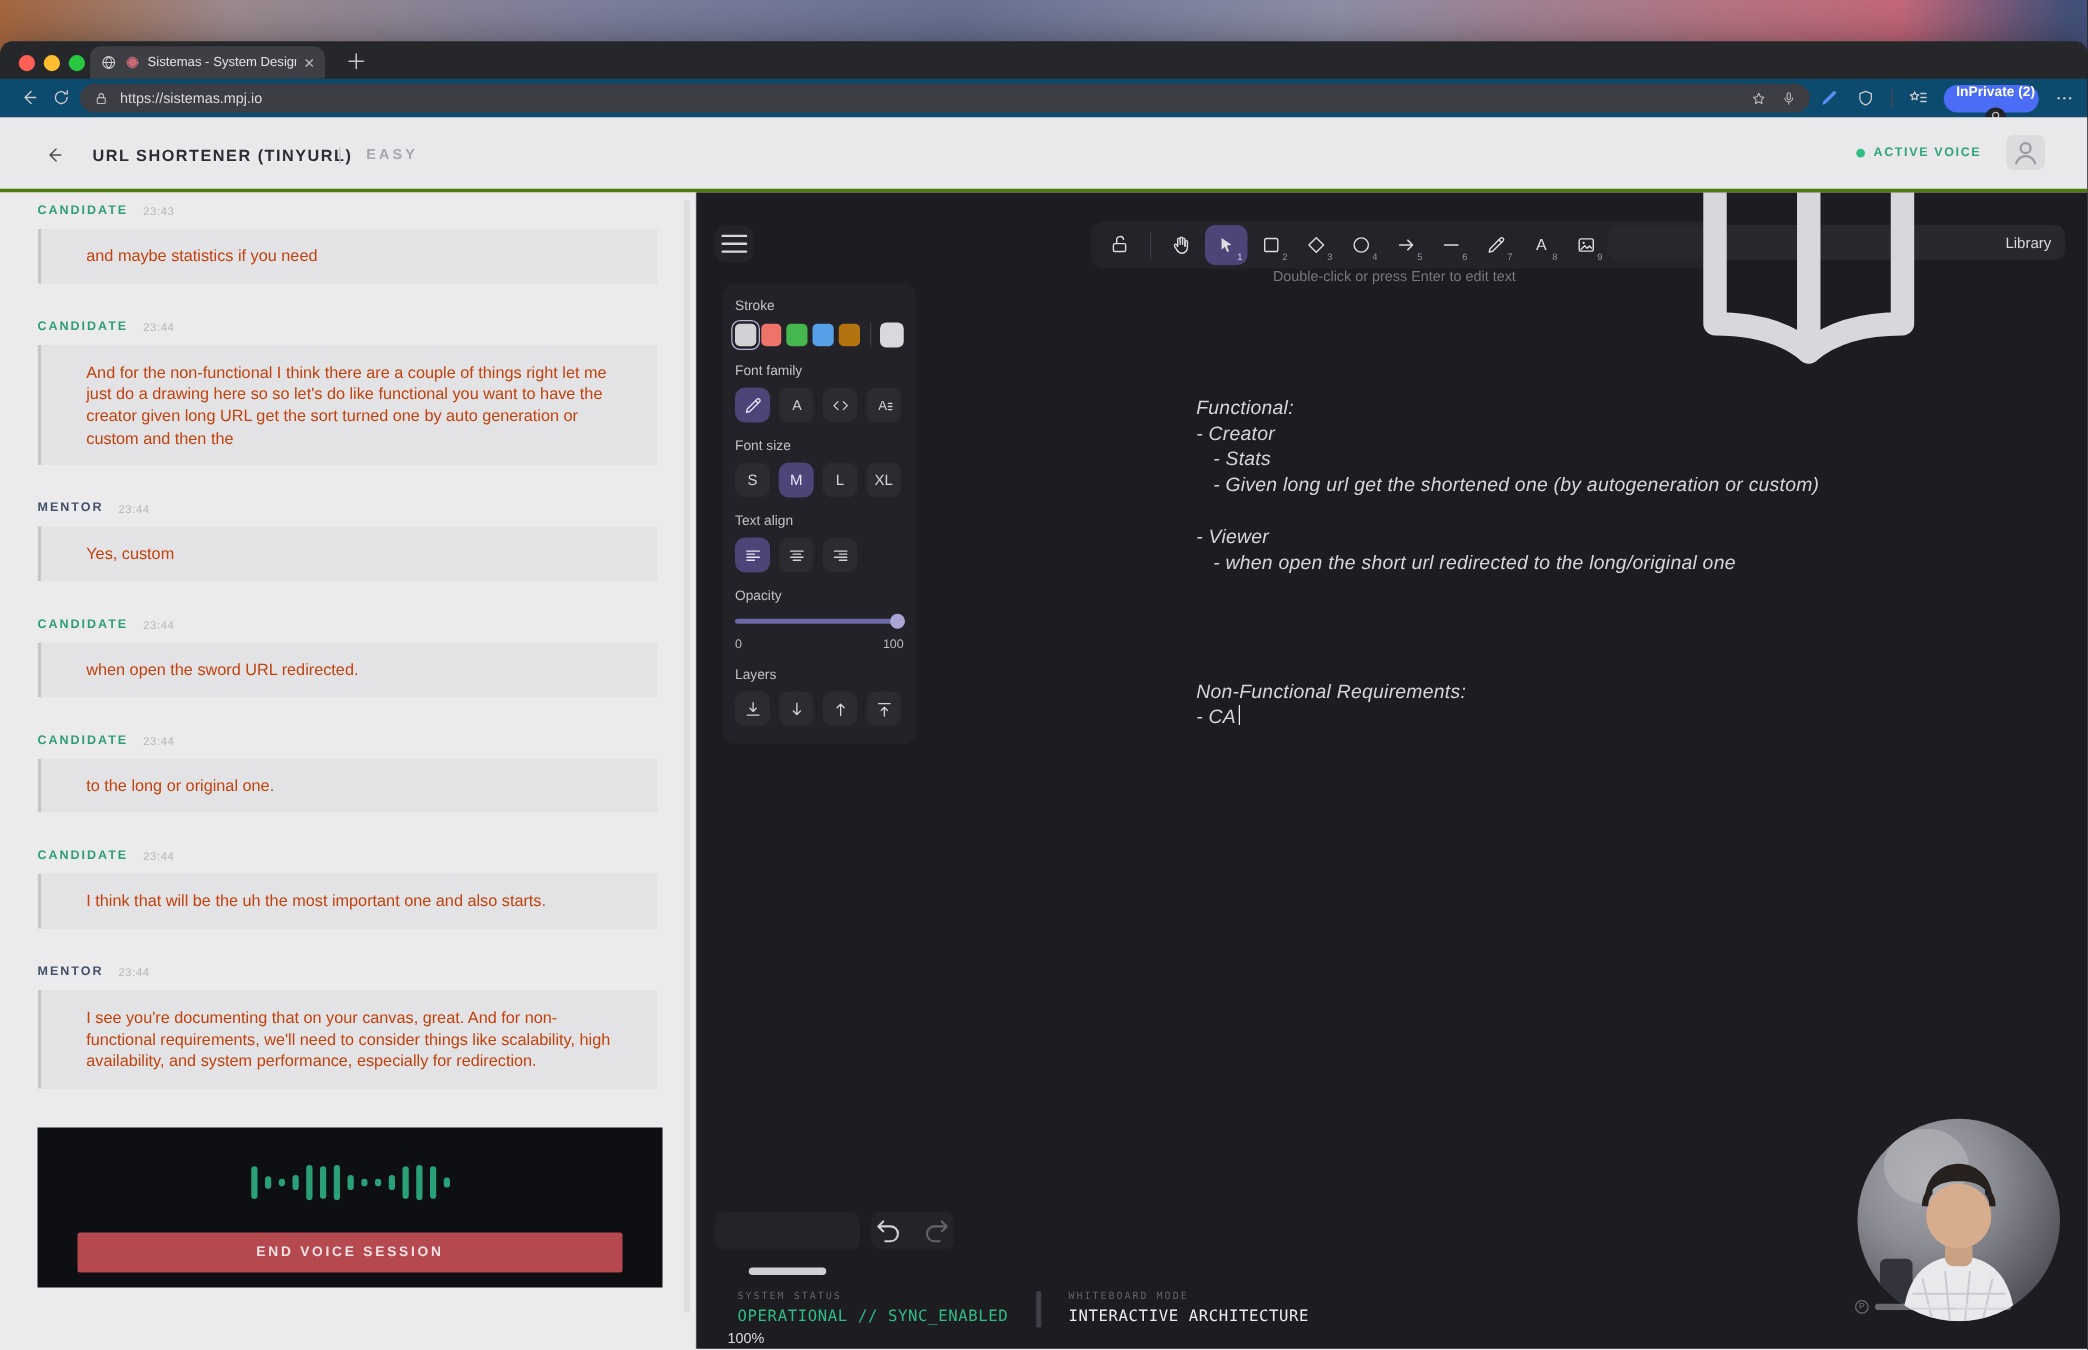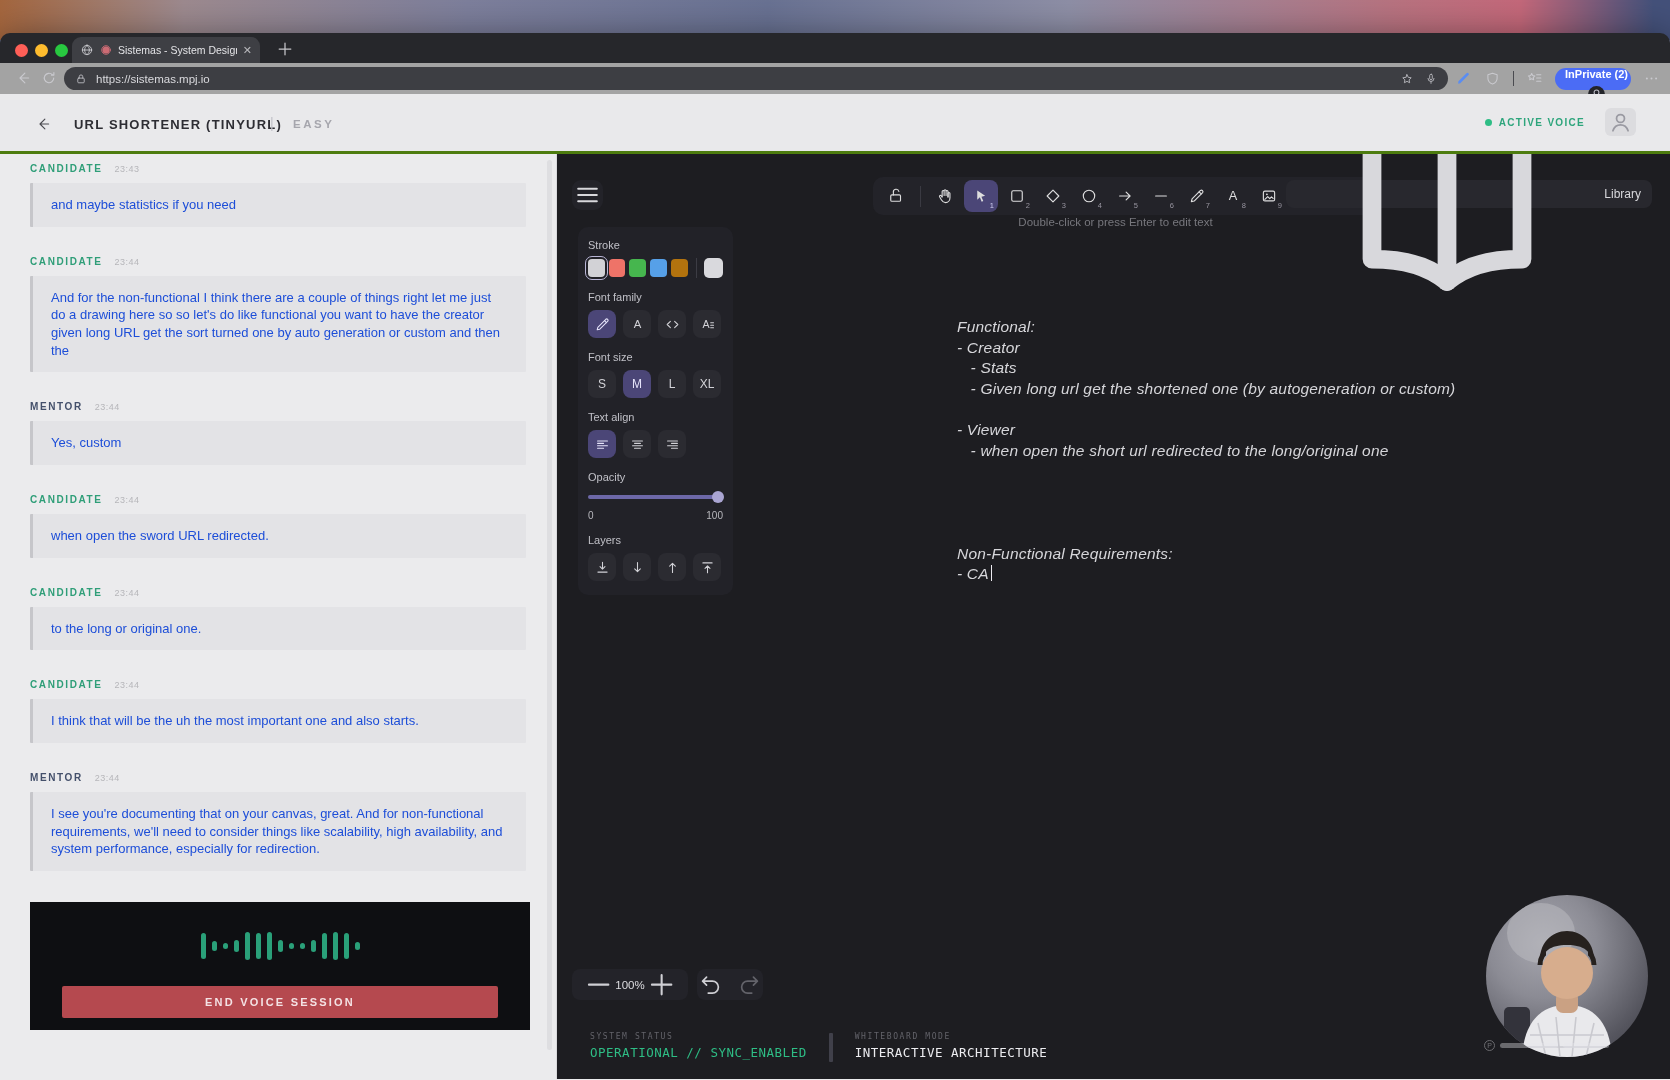--- a/index.html
+++ b/index.html
@@ -14,21 +14,21 @@
   .tabbar{position:relative;height:30px;}
   .tl{position:absolute;top:11px;width:13px;height:13px;border-radius:50%;}
   .tl.r{left:15px;background:#ff5f57;} .tl.y{left:35px;background:#febc2e;} .tl.g{left:55px;background:#28c840;}
   .tab{position:absolute;left:72px;top:4px;width:188px;height:26px;background:#3e3f44;border-radius:9px 9px 0 0;
     display:flex;align-items:center;gap:6px;padding:0 8px;color:#e3e3e6;}
   .tab .ticon{width:14px;height:14px;color:#cfcfd4;flex:0 0 auto;}
   .tab .rec{width:12px;height:12px;color:#e5737d;flex:0 0 auto;}
   .tab-title{font-size:10.5px;white-space:nowrap;overflow:hidden;max-width:128px;}
   .tab-close{font-size:11px;color:#b8b8bc;margin-left:auto;cursor:default;}
   .newtab{position:absolute;left:275px;top:6px;width:20px;height:20px;color:#c6c6ca;}
-  .navbar{position:relative;height:31px;background:#a3a3a3;}
+  .navbar{position:relative;height:31px;background:#0c4a6e;}
   .nav-ic{position:absolute;top:6px;width:18px;height:18px;color:#c9c9ce;}
   .url-pill{position:absolute;left:64px;top:4px;width:1384px;height:23px;background:#3d3e43;border-radius:13px;
     display:flex;align-items:center;padding:0 10px;gap:8px;}
   .url-pill .uic{width:14px;height:14px;color:#bdbdc2;flex:0 0 auto;}
   .url-text{font-size:11.5px;color:#dadade;flex:1 1 auto;}
   .pill-right{display:flex;align-items:center;gap:10px;}
   .chrome-right{position:absolute;right:10px;top:4px;height:23px;display:flex;align-items:center;gap:12px;}
   .cr-ic{width:17px;height:17px;color:#c9c9ce;}
   .cr-ic.pen{color:#5a8df2;}
   .cr-sep{width:1px;height:15px;background:#4a4b50;}
@@ -51,21 +51,21 @@
   .app-body{position:relative;height:925px;display:flex;}
   
   .chat-panel{position:relative;width:557px;height:100%;background:#ebebed;border-right:1px solid #d9d9dc;overflow:hidden;}
   .chat-scroll{position:absolute;right:4px;top:6px;width:5px;height:890px;border-radius:3px;background:#dedee1;}
   .messages{padding:9px 30px 0 30px;}
   .msg{margin-bottom:29px;}
   .msg-head{display:flex;align-items:flex-end;gap:12px;margin-bottom:9px;}
   .role{font-size:10px;font-weight:bold;letter-spacing:1.6px;}
   .role.candidate{color:#2f9e78;} .role.mentor{color:#44506b;}
   .mtime{font-size:9px;color:#b6b6ba;letter-spacing:.5px;}
-  .msg-card{background:#e3e3e6;border-left:3px solid #c6c6ca;padding:13px 18px;font-size:13px;line-height:1.36;color:#1d4ed8;border-radius:1px;}
+  .msg-card{background:#e3e3e6;border-left:3px solid #c6c6ca;padding:13px 36px;font-size:13px;line-height:1.36;color:#c2410c;border-radius:1px;}
   .voice-panel{position:absolute;left:30px;top:748px;width:500px;height:128px;background:#0e0f12;}
   .waveform{position:absolute;left:0;right:0;top:18px;height:52px;display:flex;align-items:center;justify-content:center;gap:6px;}
   .wbar{width:5px;border-radius:3px;background:#2aa079;}
   .end-btn{position:absolute;left:32px;right:32px;top:84px;height:32px;background:#b5494f;border:none;border-radius:2px;
     color:#f4e2e4;font-size:11px;font-weight:bold;letter-spacing:2.2px;}
   
   .whiteboard{position:relative;flex:1 1 auto;height:100%;background:#1d1d21;overflow:hidden;}
   .wb-btn{background:#232329;border-radius:9px;color:#d8d8dc;}
   .hamburger{position:absolute;left:15px;top:26px;width:31px;height:30px;display:flex;align-items:center;justify-content:center;}
   .hamburger svg{width:16px;height:16px;}
@@ -98,21 +98,21 @@
   .slider-track{width:135px;height:3.5px;border-radius:2px;background:#6d68a8;}
   .slider-knob{position:absolute;right:-1px;top:1px;width:12px;height:12px;border-radius:50%;background:#aaa5d2;}
   .slider-nums{display:flex;justify-content:space-between;width:135px;font-size:10px;color:#b8b8bd;margin-top:6px;}
   
   .canvas-text{position:absolute;left:400px;top:163px;font-family:"DejaVu Sans",sans-serif;font-style:italic;
     font-size:15.5px;line-height:20.6px;color:#d6d6da;letter-spacing:.2px;}
   .canvas-line{white-space:pre;height:20.6px;}
   .cursor{display:inline-block;width:1.5px;height:16px;background:#eceaf0;vertical-align:-2px;margin-left:2px;}
   
   .zoom-pill{position:absolute;left:15px;top:815px;width:116px;height:31px;background:#232329;border-radius:8px;
-    display:flex;align-items:center;justify-content:space-between;padding:0 10px;color:#d4d4d8;}
+    display:flex;align-items:flex-start;justify-content:space-between;padding:0 10px;color:#d4d4d8;flex-direction:column;}
   .zoom-pill svg{width:13px;height:13px;}
   .zoom-val{font-size:11.5px;color:#dcdce0;}
   .histo-pill{position:absolute;left:140px;top:815px;width:66px;height:31px;background:#232329;border-radius:8px;
     display:flex;align-items:center;justify-content:center;gap:12px;}
   .histo-pill svg{width:14px;height:14px;}
   .undo{color:#cfcfd4;} .redo{color:#63636a;}
   
   .statusbar{position:absolute;left:33px;top:878px;display:flex;align-items:flex-start;gap:22px;}
   .stat-label{font-size:8px;letter-spacing:1.6px;color:#63636a;font-family:"DejaVu Sans Mono",monospace;margin-bottom:4px;}
   .stat-val{font-size:12.5px;font-family:"DejaVu Sans Mono",monospace;letter-spacing:.5px;}

